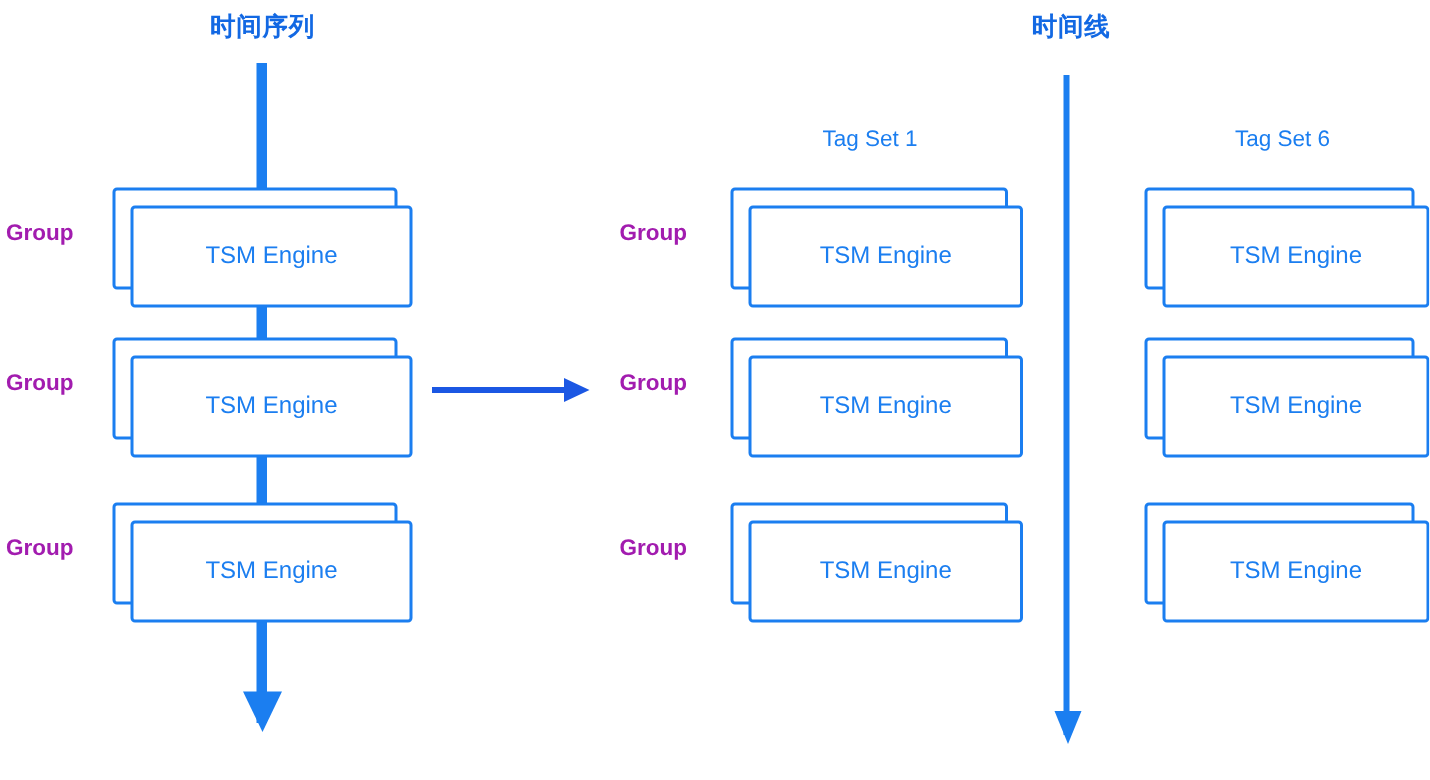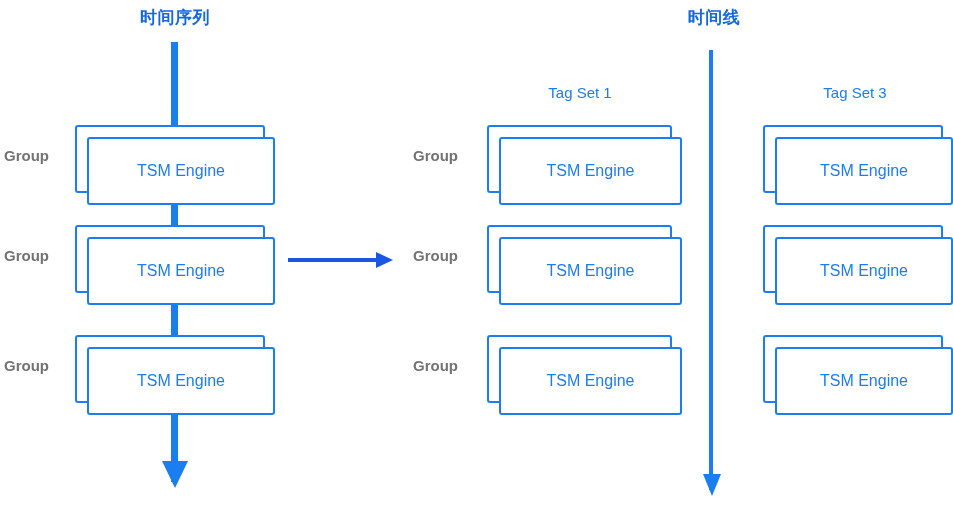--- a/index.html
+++ b/index.html
@@ -32,21 +32,21 @@
   .hdr-tagset {
     position: absolute;
     color: #1b7ef0;
     font-size: 15px;
     font-weight: 400;
     white-space: nowrap;
     text-align: center;
   }
   .lbl-group {
     position: absolute;
-    color: #737373;
+    color: #a21caf;
     font-size: 15px;
     font-weight: 700;
     white-space: nowrap;
   }
 
   
   .cardstack {
     position: absolute;
   }
   .card-back,
@@ -94,21 +94,21 @@
 <body>
 
 <div id="canvas">
 
   <div class="hdr-cjk" style="left:655px; top:6px; width:118px;">时间线</div>
 
   <div class="hdr-cjk" style="left:110px; top:6px; width:130px;">时间序列</div>
 
   <div class="hdr-tagset" style="left:515px; top:84px; width:130px;">Tag Set 1</div>
 
-  <div class="hdr-tagset" style="left:790px; top:84px; width:130px;">Tag Set 3</div>
+  <div class="hdr-tagset" style="left:790px; top:84px; width:130px;">Tag Set 6</div>
 
   <div class="vline" style="left:171px; top:42px; width:7px; height:440px;"></div>
   <svg class="svg-arrow" style="left:160px; top:455px;" width="30" height="35" viewBox="0 0 30 35">
     <polygon points="2,6 28,6 15,33" fill="#1b7ef0"></polygon>
   </svg>
 
   <div class="vline" style="left:709px; top:50px; width:4px; height:440px;"></div>
   <svg class="svg-arrow" style="left:702px; top:470px;" width="20" height="28" viewBox="0 0 20 28">
     <polygon points="1,4 19,4 10,26" fill="#1b7ef0"></polygon>
   </svg>

